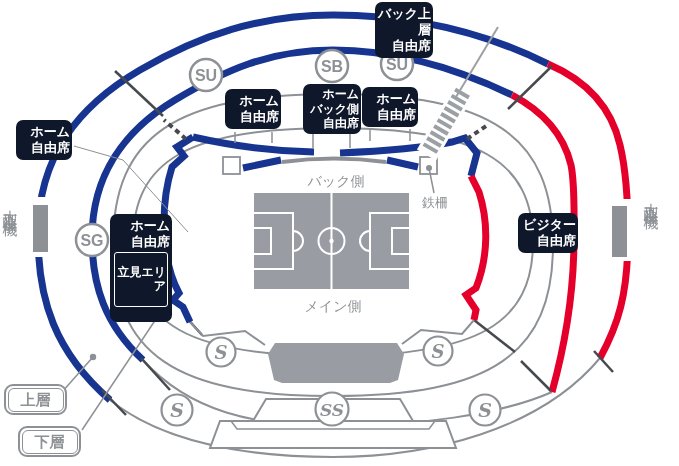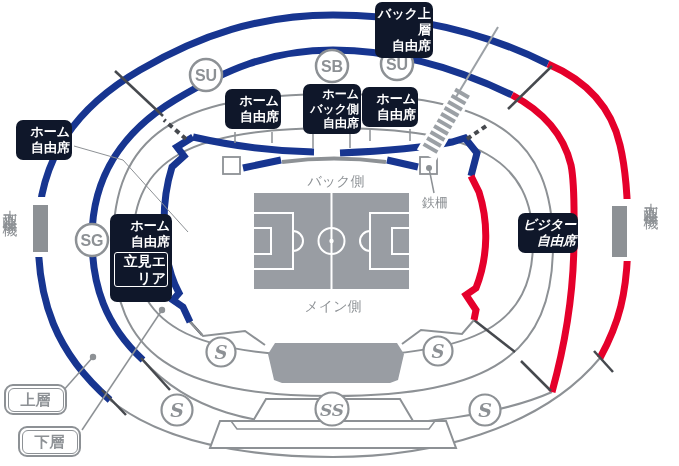--- a/index.html
+++ b/index.html
@@ -4,21 +4,21 @@
 <style>
   html,body{margin:0;padding:0;background:#fff;}
   #stage{position:relative;width:679px;height:466px;background:#fff;overflow:hidden;
          font-family:"Liberation Sans",sans-serif;}
   #diagram{position:absolute;left:0;top:0;}
   .seclabel{position:absolute;background:#0f172a;color:#fff;border-radius:7px;
             text-align:right;font-weight:bold;font-size:13px;line-height:1.22;
             padding:4px 2px;box-sizing:border-box;}
   .seclabel .sm{font-size:12px;}
   .standing-badge{display:block;margin:2px auto 11px;width:50px;border:1.5px solid #fff;
-                  border-radius:3px;font-size:14px;line-height:1.2;padding:0 1px;}
+                  border-radius:3px;font-size:12px;line-height:1.2;padding:12px 1px;}
   .vtext{position:absolute;writing-mode:vertical-rl;color:#8D9195;font-size:15px;
          letter-spacing:3px;line-height:1;}
   .graytext{position:absolute;color:#8D9195;}
   .tierbox{position:absolute;border:2px solid #8D9195;border-radius:9px;padding:1.5px;
            background:#fff;}
   .tierbox span{display:block;border:1.5px solid #8D9195;border-radius:6px;
                 color:#8D9195;font-weight:bold;font-size:15px;padding:2px 12px;line-height:1.2;}
 </style>
 </head>
 <body>
@@ -210,21 +210,21 @@
   <div>ホーム</div>
   <div>自由席</div>
 </div>
 
 <div class="seclabel" style="left:110px;top:214px;width:62px;">
   <div>ホーム</div>
   <div>自由席</div>
   <span class="standing-badge">立見エリア</span>
 </div>
 
-<div class="seclabel" style="left:518px;top:213px;width:60px;font-style:italic;">
+<div class="seclabel" style="left:518px;top:213px;width:60px;">
   <div>ビジター</div>
   <div>自由席</div>
 </div>
 
 
 <div class="vtext" style="left:3px;top:198px;">大型映像機</div>
 <div class="vtext" style="left:644px;top:191px;">大型映像機</div>
 
 <div class="tierbox" style="left:4px;top:384px;">
   <span>上層</span>

